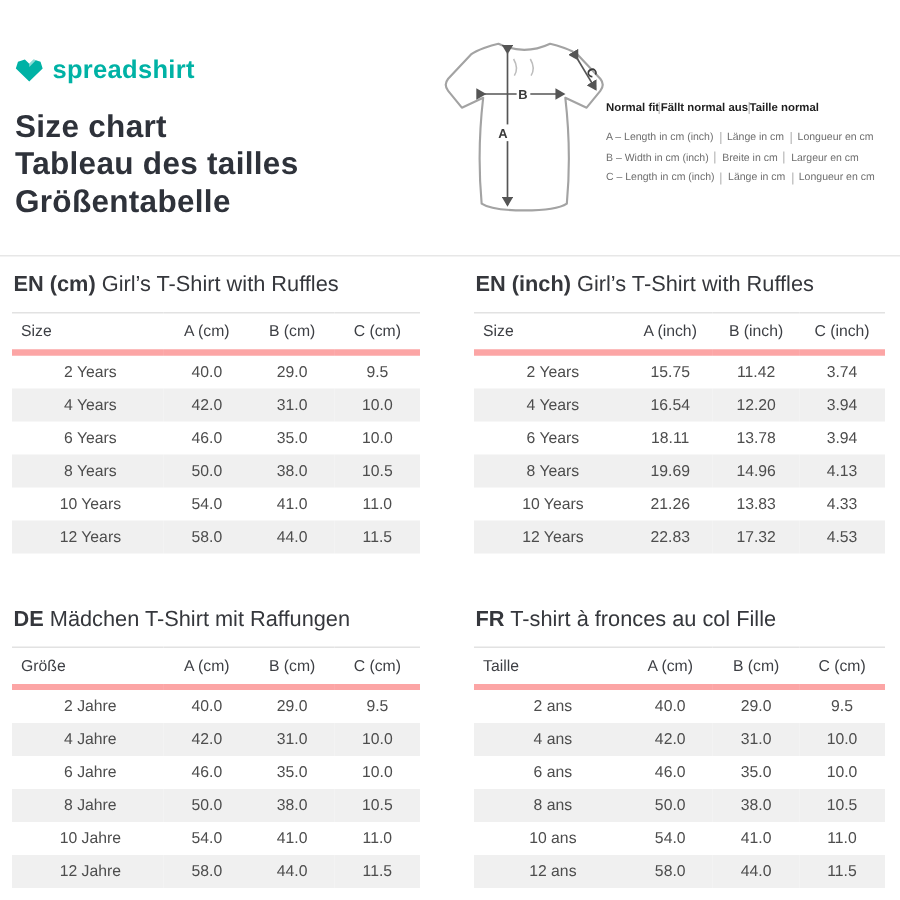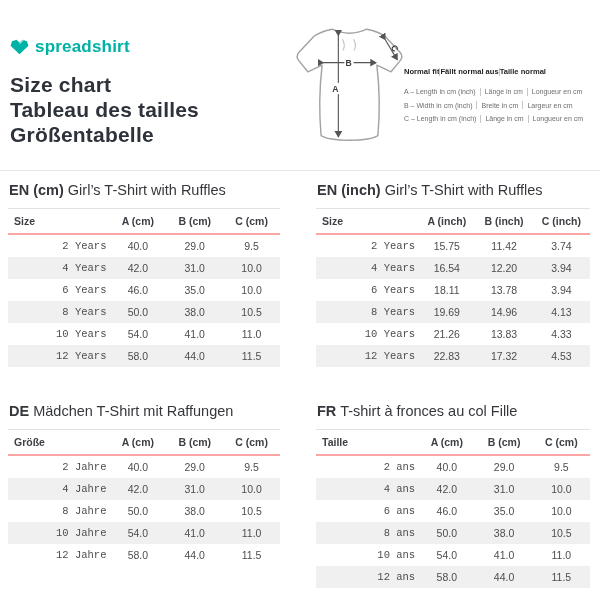--- a/index.html
+++ b/index.html
@@ -17,24 +17,24 @@
   .fit-detail{font-size:7px;color:#6e6e6e;display:flex;align-items:center;gap:4px;line-height:13.5px;}
   .sep{display:inline-block;width:0;height:8px;border-left:1px solid #c6c6c6;}
 
   .page-divider{position:absolute;left:0;top:170px;width:600px;border-top:1px solid #e7e7e7;}
 
   
   .tables{position:absolute;left:8px;top:182px;width:584px;display:grid;grid-template-columns:272px 274px;column-gap:38px;row-gap:27px;gap:36px;}
   .table-title{font-size:14.5px;color:#35373c;margin:0 0 10px 1px;white-space:nowrap;}
   .table-title .prefix{font-weight:bold;}
   table{width:100%;border-collapse:collapse;table-layout:fixed;font-size:10.5px;color:#4d4d4d;}
-  thead th{font-weight:bold;color:#3d3f44;padding:6px 3px;border-top:1px solid #e2e2e2;border-bottom:2px solid #fca5a5;text-align:center;}
+  thead th{font-weight:normal;color:#3d3f44;padding:6px 3px;border-top:1px solid #e2e2e2;border-bottom:4px solid #fca5a5;text-align:center;}
   thead th.size-col{text-align:left;padding-left:6px;width:34%;}
   tbody td{padding:5px 3px;text-align:center;}
-  tbody td.size-col{text-align:right;padding-left:6px;font-family:Liberation Mono, monospace;}
+  tbody td.size-col{text-align:center;padding-left:6px;}
   tbody tr:nth-child(even){background:#f0f0f0;}
 
   svg text{font-family:"Liberation Sans",sans-serif;}
 </style>
 </head>
 <body>
 
 <div class="logo">
   <svg width="19" height="16" viewBox="0 0 24 20">
     <path d="M12 4.4 L8.3 0.7 L2.5 2.7 L0.7 8.3 L12 19.2 L23.3 8.3 L21.5 2.7 L15.7 0.7 Z" fill="#00b2a5"></path>
@@ -242,20 +242,26 @@
             <td>29.0</td>
             <td>9.5</td>
           </tr>
           <tr>
             <td class="size-col">4 Jahre</td>
             <td>42.0</td>
             <td>31.0</td>
             <td>10.0</td>
           </tr>
           <tr>
+            <td class="size-col">6 Jahre</td>
+            <td>46.0</td>
+            <td>35.0</td>
+            <td>10.0</td>
+          </tr>
+          <tr>
             <td class="size-col">8 Jahre</td>
             <td>50.0</td>
             <td>38.0</td>
             <td>10.5</td>
           </tr>
           <tr>
             <td class="size-col">10 Jahre</td>
             <td>54.0</td>
             <td>41.0</td>
             <td>11.0</td>

